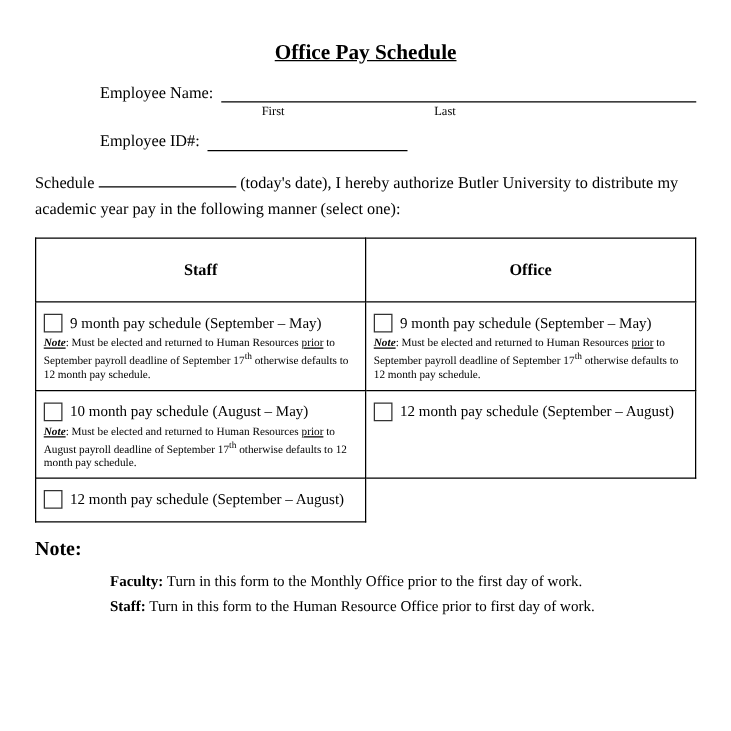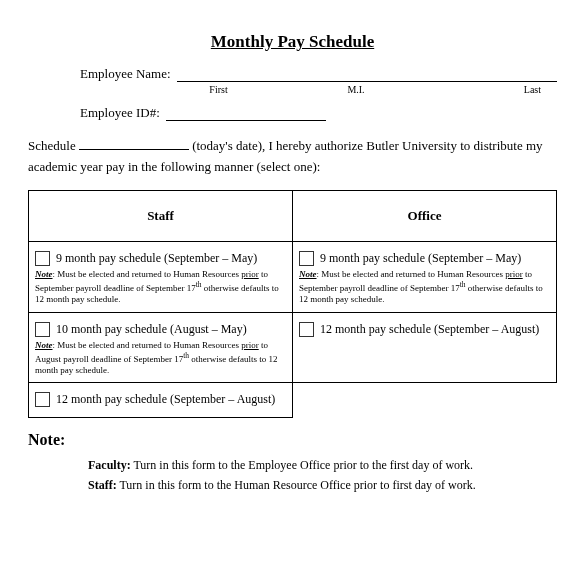--- a/index.html
+++ b/index.html
@@ -123,29 +123,28 @@
     padding-left: 60px;
     font-size: 12px;
   }
   .notes-section .line b { font-size: 12px; }
 </style>
 </head>
 <body>
 
 <div class="page">
 
-  <div class="title">Monthly Pay Schedule</div>
+  <div class="title">Office Pay Schedule</div>
 
   <div class="field-row" style="padding-left:52px;">
     <span class="field-label">Employee  Name:</span>
     <span class="underline-fill"></span>
   </div>
   <div class="sublabels">
     <span>First</span>
-    <span>M.I.</span>
     <span>Last</span>
   </div>
 
   <div class="id-row" style="padding-left:52px;">
     <span class="field-label">Employee ID#:</span>
     <span class="underline-fill"></span>
   </div>
 
   <div class="paragraph">
     <span>Schedule</span>
@@ -198,20 +197,20 @@
         </div>
       </td>
       <td style="border:none; border-left:1px solid #000;"></td>
     </tr>
   </tbody>
     </table>
 
   <div class="notes-section">
     <div class="hdr">Note:</div>
     <div class="line">
-      <b>Faculty:</b><span>  Turn in this form to the Employee Office prior to the first day of work.</span>
+      <b>Faculty:</b><span>  Turn in this form to the Monthly Office prior to the first day of work.</span>
     </div>
     <div class="line">
       <b>Staff:</b><span> Turn in this form to the Human Resource Office prior to first day of work.</span>
     </div>
   </div>
 
 </div>
 
 </body></html>

